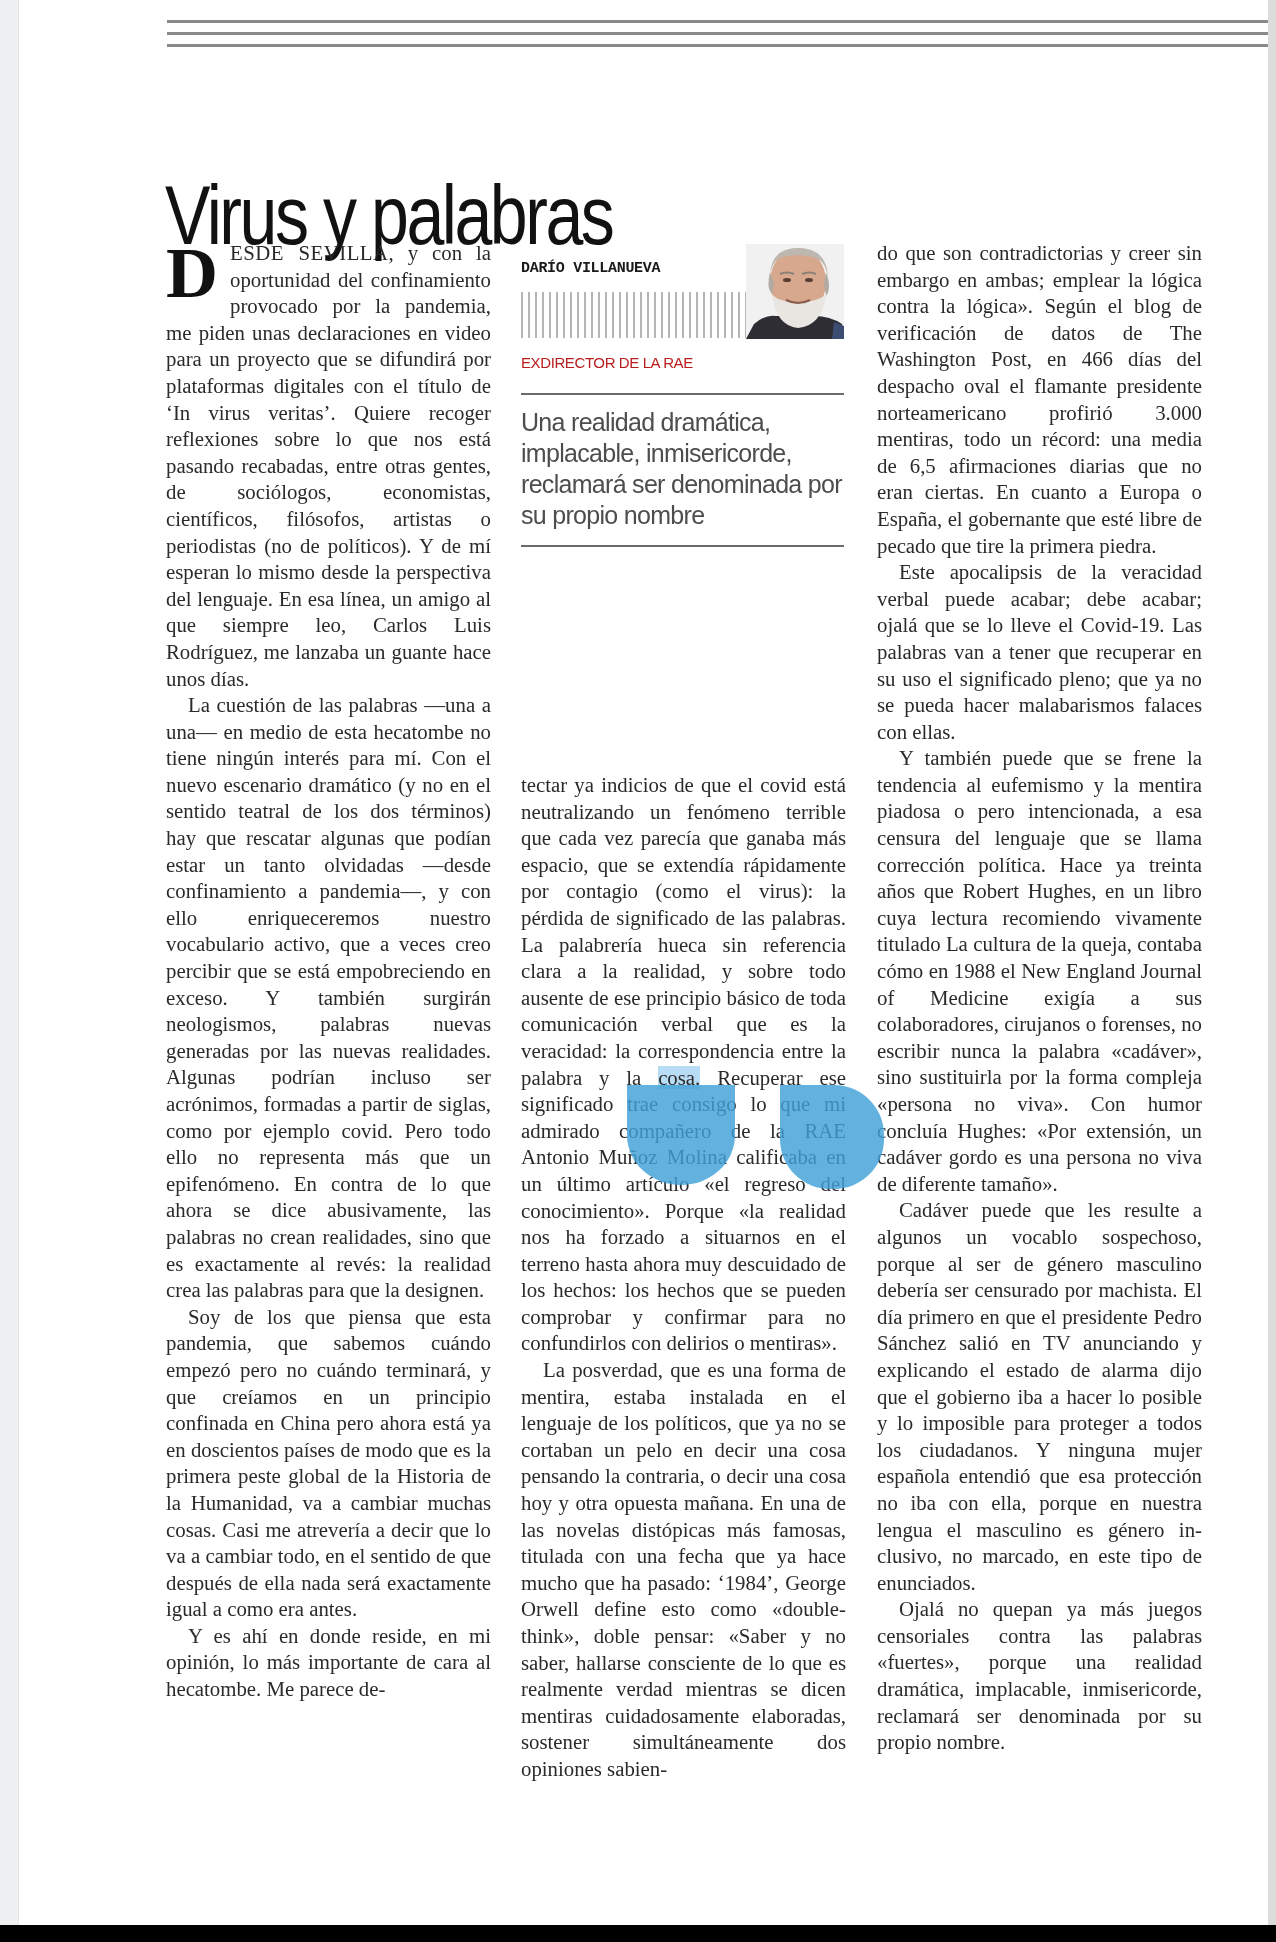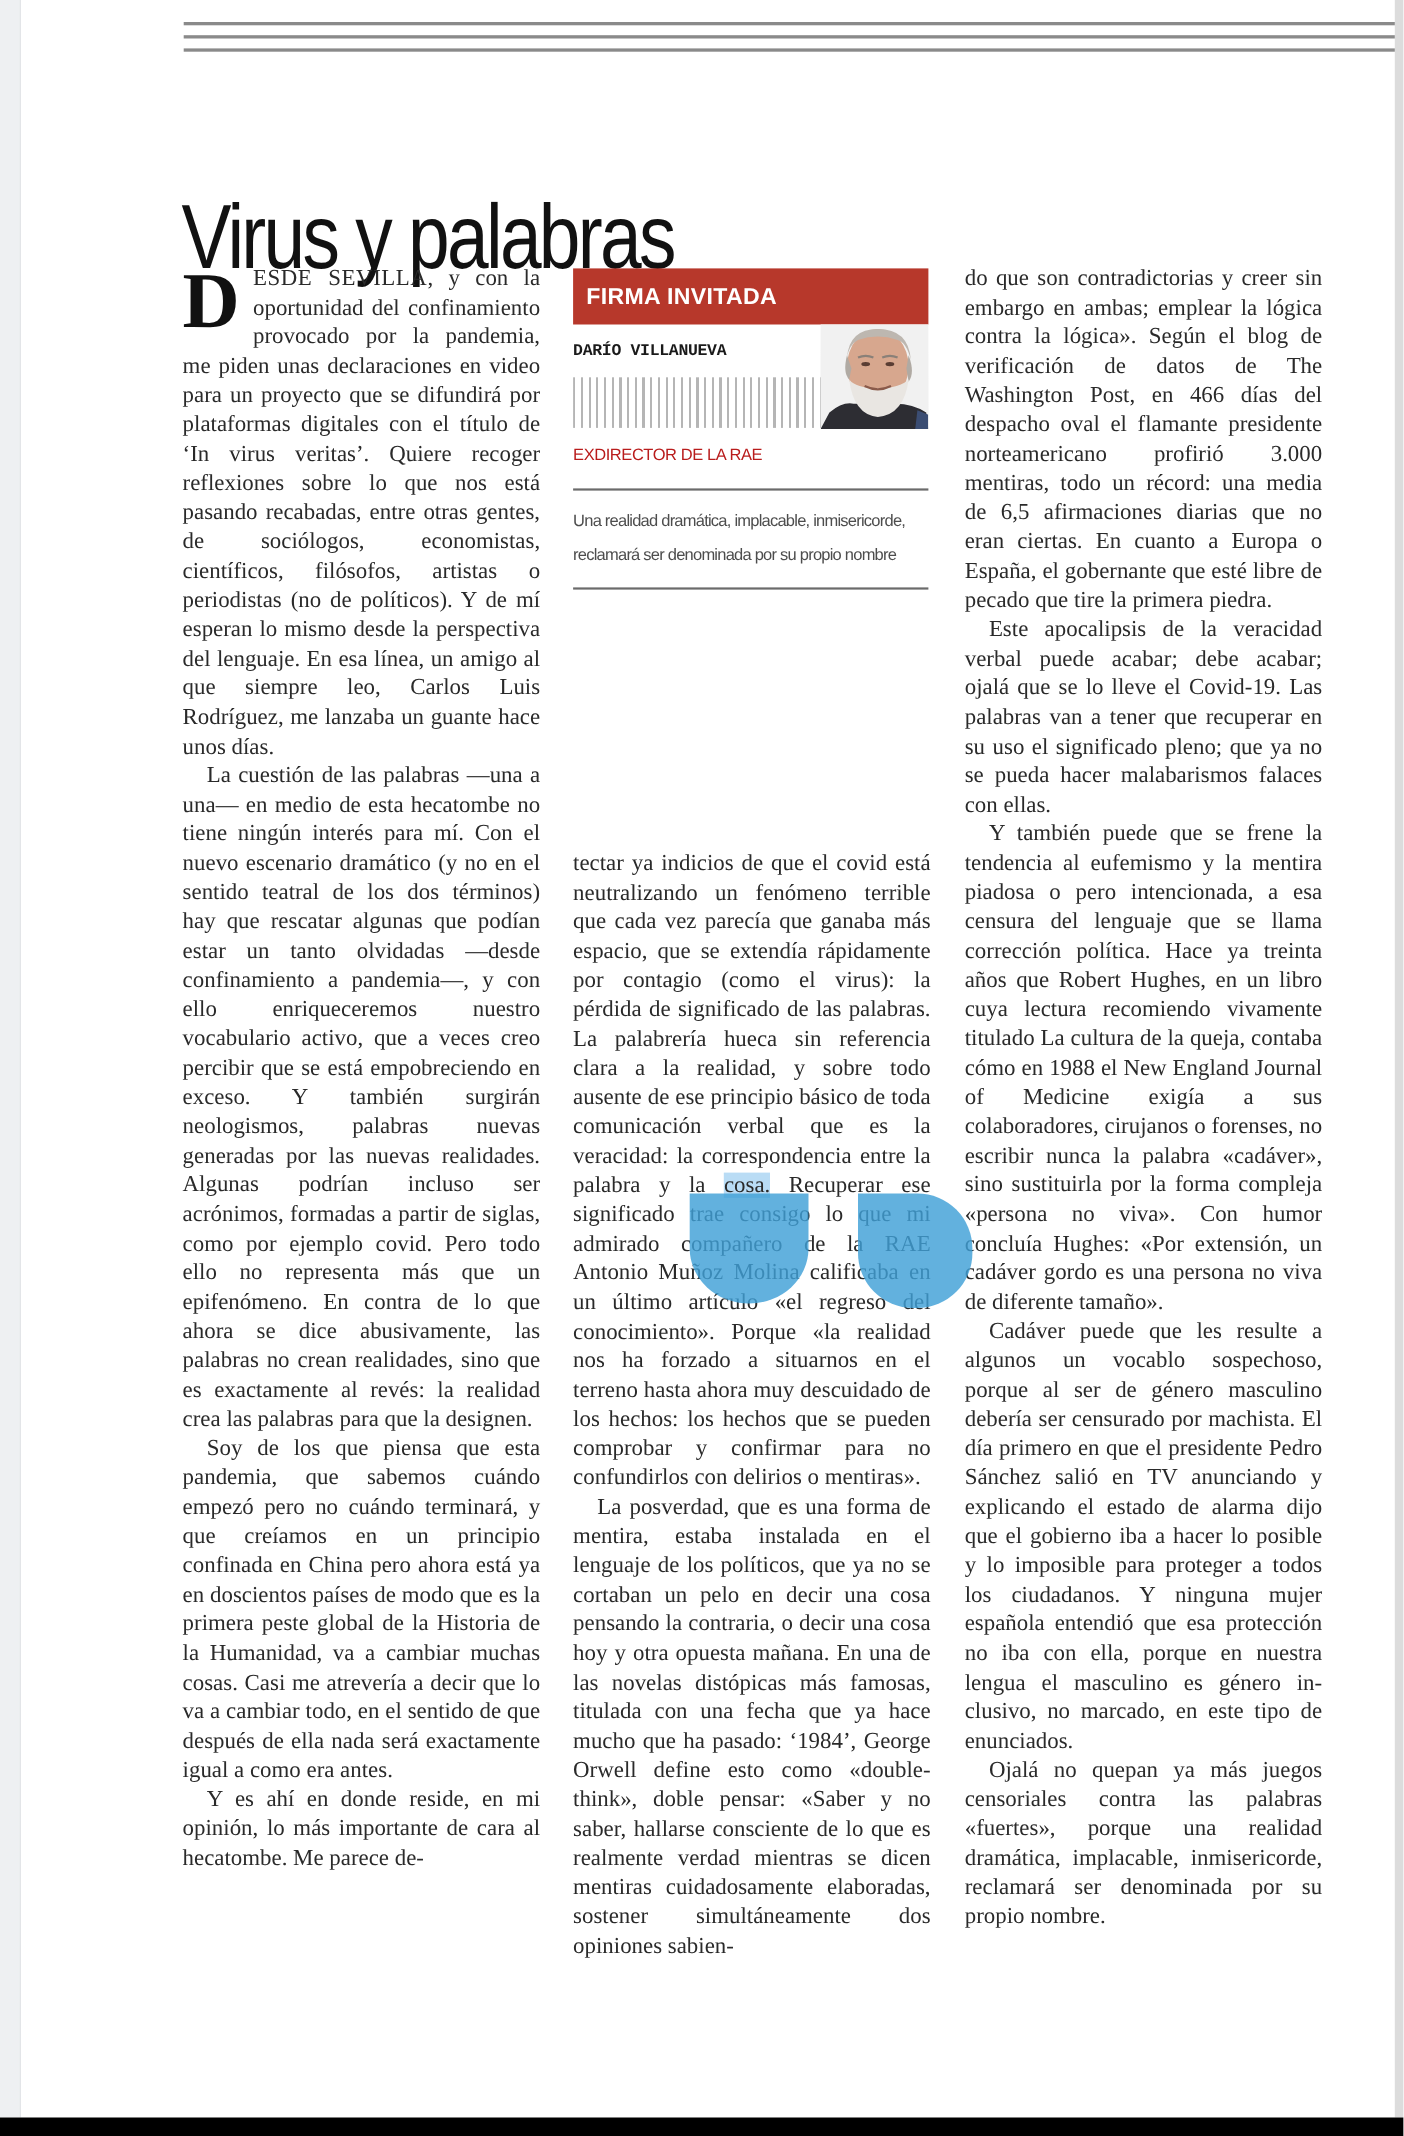--- a/index.html
+++ b/index.html
@@ -61,21 +61,21 @@
   .guest .photo {
     position: absolute; right: 0; top: 0; width: 98px; height: 95px; overflow: hidden;
     background: linear-gradient(180deg, #f4f4f4 0%, #eaeaea 100%);
   }
   .guest .role {
     font-family: "Liberation Sans", "DejaVu Sans", sans-serif; font-size: 15px;
     color: #b91c1c; margin-top: 10px; letter-spacing: -0.4px;
   }
   .guest .sep { height: 2px; background: #6b6b6b; margin-top: 22px; }
   .guest .quote {
-    font-family: "Liberation Sans", "DejaVu Sans", sans-serif; font-size: 15px;
+    font-family: "Liberation Sans", "DejaVu Sans", sans-serif; font-size: 25px;
     line-height: 31px; color: #4d4d4d; margin: 12px 0 0 0; letter-spacing: -0.7px;
   }
   .guest .sep2 { height: 2px; background: #6b6b6b; margin-top: 14px; }
 
   .highlight { background: #b9dcf5; }
   .touch-overlay { position: absolute; pointer-events: auto; background: rgba(64,160,215,0.82); }
   .touch-left { left: 627px; top: 1085px; width: 108px; height: 100px; border-radius: 0 0 54px 54px / 0 0 50px 50px; }
   .touch-left::before { content: ""; position: absolute; left: 0; top: 0; }
   .touch-right { left: 780px; top: 1085px; width: 104px; height: 104px; border-radius: 0 50px 50px 50px; }
 </style>
@@ -94,21 +94,20 @@
 <h1 class="headline">Virus y palabras</h1>
 
 <div class="col col1">
   <p class="noindent"><span class="dropcap">D</span><span class="smallcaps">ESDE SEVILLA</span><span>, y con la oportunidad del con­finamiento provocado por la pandemia, me piden unas declaraciones en video para un proyecto que se difundirá por pla­taformas digitales con el título de ‘In virus veritas’. Quiere recoger reflexiones sobre lo que nos está pasando recabadas, entre otras gentes, de sociólogos, economis­tas, científicos, filósofos, artistas o periodistas (no de políticos). Y de mí esperan lo mismo desde la perspectiva del lenguaje. En esa lí­nea, un amigo al que siempre leo, Carlos Luis Rodríguez, me lanzaba un guante hace unos días.</span></p>
   <p>La cuestión de las palabras —una a una— en medio de esta hecatombe no tiene ningún inte­rés para mí. Con el nuevo escena­rio dramático (y no en el sentido teatral de los dos términos) hay que rescatar algunas que podían estar un tanto olvidadas —desde confinamiento a pandemia—, y con ello enriqueceremos nuestro vocabulario activo, que a veces creo percibir que se está empo­breciendo en exceso. Y también surgirán neologismos, palabras nuevas generadas por las nuevas realidades. Algunas podrían in­cluso ser acrónimos, formadas a partir de siglas, como por ejemplo covid. Pero todo ello no representa más que un epifenómeno. En con­tra de lo que ahora se dice abusiva­mente, las palabras no crean reali­dades, sino que es exactamente al revés: la realidad crea las palabras para que la designen.</p>
   <p>Soy de los que piensa que esta pandemia, que sabemos cuándo empezó pero no cuándo termina­rá, y que creíamos en un principio confinada en China pero ahora está ya en doscientos países de modo que es la primera peste glo­bal de la Historia de la Humani­dad, va a cambiar muchas cosas. Casi me atrevería a decir que lo va a cambiar todo, en el sentido de que después de ella nada será exactamente igual a como era antes.</p>
   <p>Y es ahí en donde reside, en mi opinión, lo más importante de cara al hecatombe. Me parece de-</p>
 </div>
 
 <div class="guest">
-  <div class="banner">FIRMA INVITADA</div>
   <div class="author-row">
     <div class="author">DARÍO VILLANUEVA</div>
     <div class="barcode"></div>
     <div class="photo">
       <svg width="98" height="95" viewBox="0 0 98 95">
         <rect x="0" y="0" width="98" height="95" fill="#f1f1f1"></rect>
         <path d="M0 95 L8 80 Q20 70 30 72 L68 72 Q84 72 96 80 L98 95 Z" fill="#2d2d33"></path>
         <path d="M88 78 L98 82 L98 95 L86 95 Z" fill="#3b4d73"></path>
         <ellipse cx="52" cy="38" rx="28" ry="34" fill="#d7a78e"></ellipse>
         <path d="M24 30 Q26 4 52 4 Q80 4 82 32 Q78 16 70 14 Q52 8 34 14 Q26 18 24 30 Z" fill="#bdb7b0"></path>

